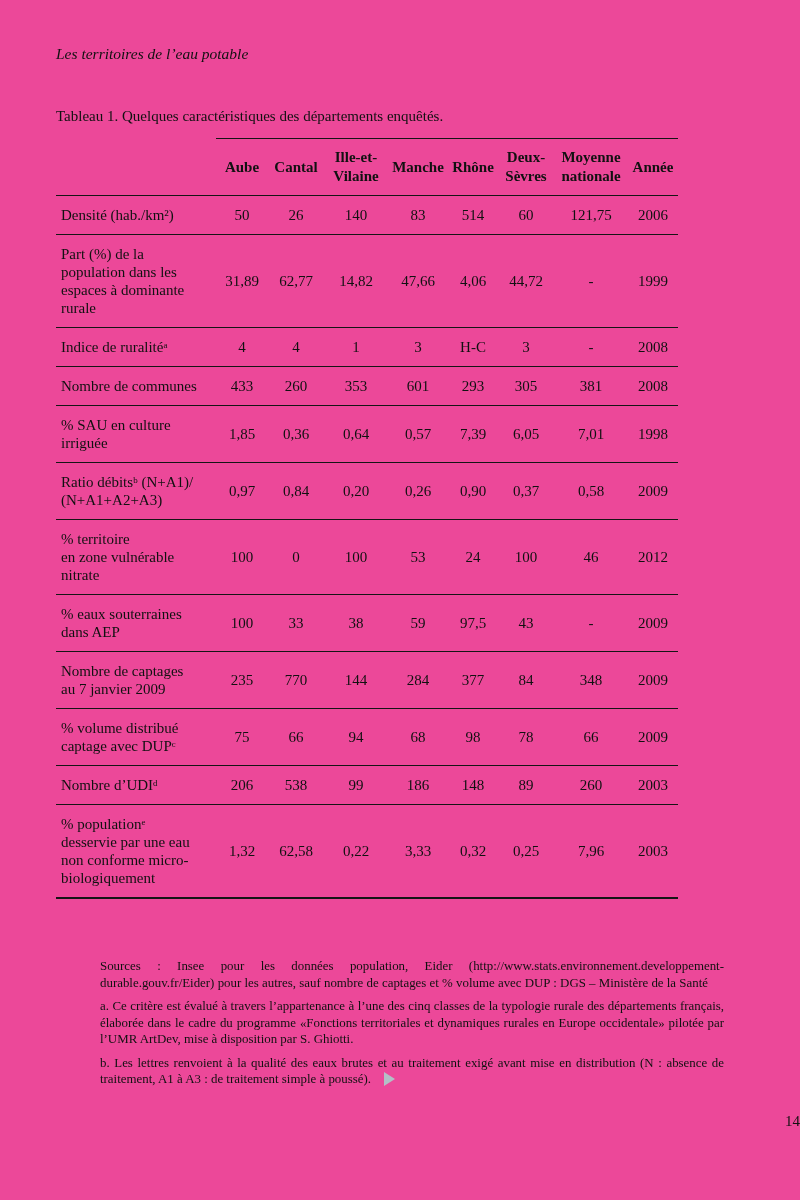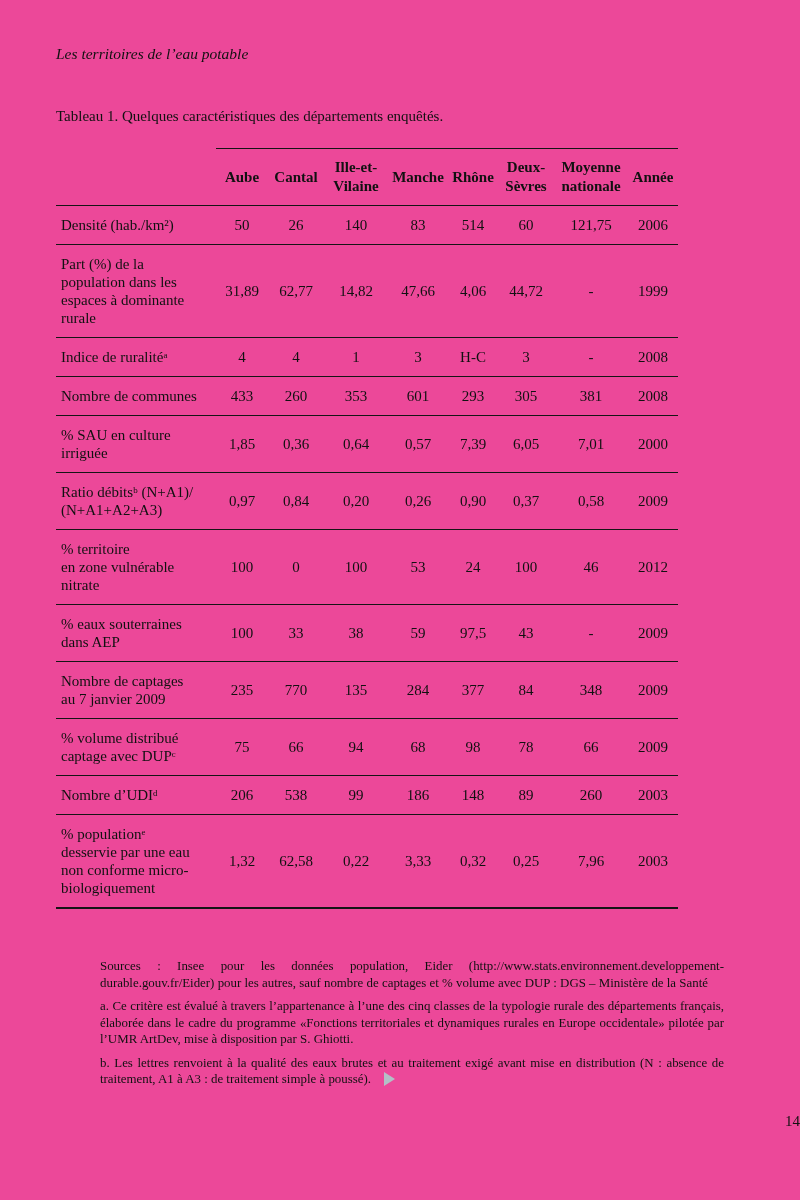--- a/index.html
+++ b/index.html
@@ -21,21 +21,21 @@
   .caption{
     margin:42px 0 0 0;
     font-size:15px;
     line-height:20px;
   }
   .caption .cap-label{font-weight:normal;}
   table.chars{
     border-collapse:collapse;
     table-layout:fixed;
     width:622px;
-    margin-top:22px;
+    margin-top:12px;
     font-size:15px;
   }
   table.chars thead th{
     font-weight:bold;
     text-align:center;
     vertical-align:middle;
     line-height:19px;
     padding:9px 2px;
     border-top:1.5px solid #151515;
     border-bottom:1.5px solid #151515;
@@ -179,21 +179,21 @@
         <tr>
           <th>% SAU en culture
 irriguée</th>
           <td>1,85</td>
           <td>0,36</td>
           <td>0,64</td>
           <td>0,57</td>
           <td>7,39</td>
           <td>6,05</td>
           <td>7,01</td>
-          <td>2000</td>
+          <td>1998</td>
         </tr>
         <tr>
           <th>Ratio débitsᵇ (N+A1)/
 (N+A1+A2+A3)</th>
           <td>0,97</td>
           <td>0,84</td>
           <td>0,20</td>
           <td>0,26</td>
           <td>0,90</td>
           <td>0,37</td>
@@ -223,21 +223,21 @@
           <td>97,5</td>
           <td>43</td>
           <td>-</td>
           <td>2009</td>
         </tr>
         <tr>
           <th>Nombre de captages
 au 7 janvier 2009</th>
           <td>235</td>
           <td>770</td>
-          <td>135</td>
+          <td>144</td>
           <td>284</td>
           <td>377</td>
           <td>84</td>
           <td>348</td>
           <td>2009</td>
         </tr>
         <tr>
           <th>% volume distribué
 captage avec DUPᶜ</th>
           <td>75</td>

